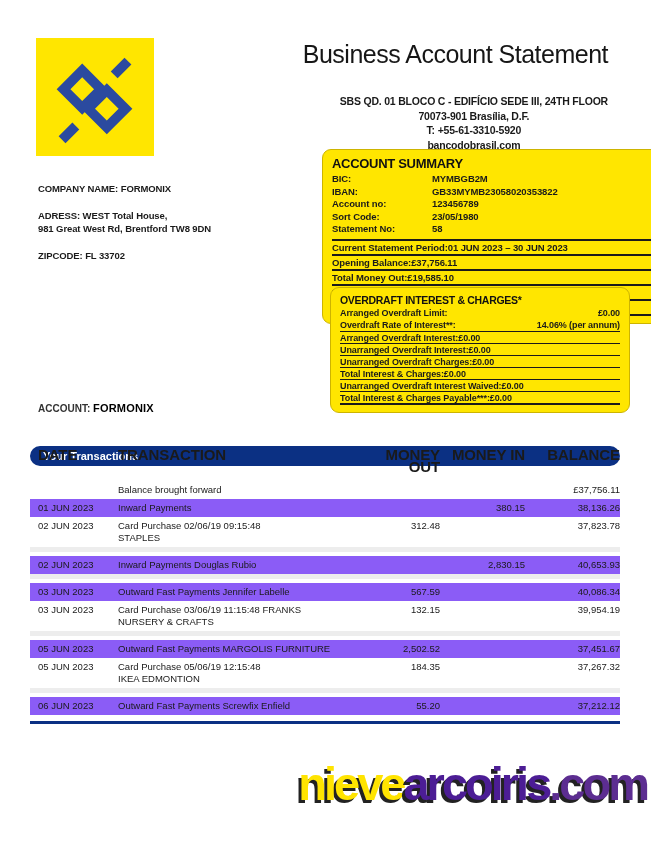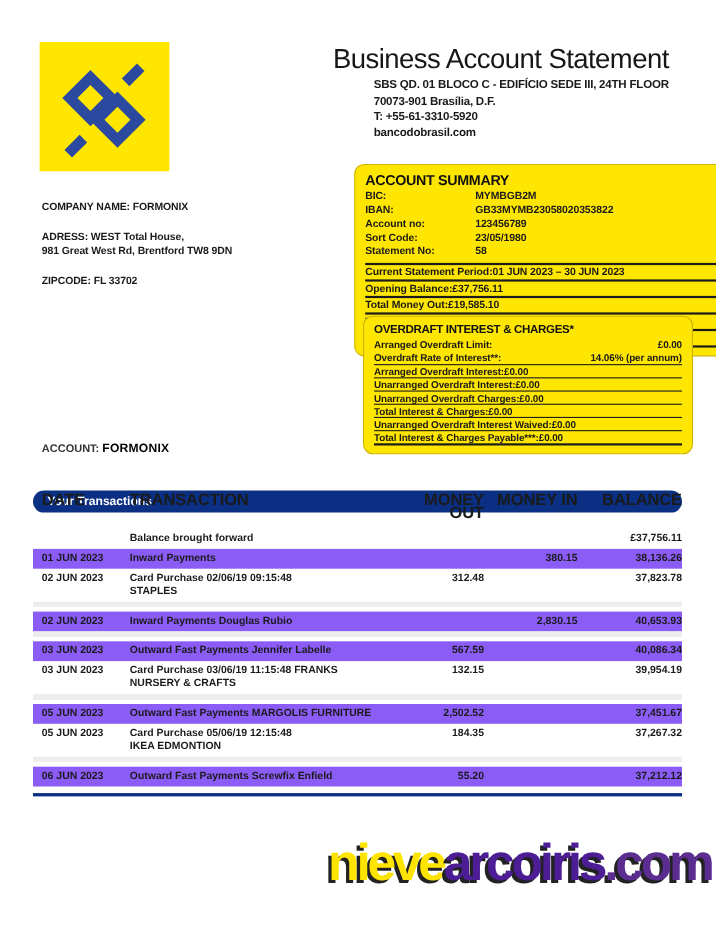--- a/index.html
+++ b/index.html
@@ -9,21 +9,21 @@
     font-family:"Liberation Sans", sans-serif; color:#1a1a1a; overflow:hidden;
   }
 
   
   .logo { position:absolute; left:35px; top:38px; width:120px; height:118px; }
   .doc-title {
     position:absolute; top:40px; right:43px; font-size:25px; letter-spacing:-0.5px;
     color:#161616; font-weight:400; white-space:nowrap;
   }
   .bank-address {
-    position:absolute; top:70px; right:43px; text-align:left;
+    position:absolute; top:94px; right:43px; text-align:center;
     font-size:10.5px; font-weight:bold; line-height:14.5px; letter-spacing:-0.2px;
   }
 
   
   .customer { position:absolute; left:38px; top:182px; width:270px;
     font-size:9.5px; font-weight:bold; line-height:13px; letter-spacing:-0.1px; }
   .customer .company { margin-bottom:14px; }
   .customer .zip { margin-top:14px; }
 
   
@@ -43,21 +43,21 @@
   .mt { margin-top:3px; }
 
   
   .account-line { position:absolute; left:38px; top:402px; font-size:10px; font-weight:bold; color:#333; }
   .account-line b { color:#000; font-size:11px; letter-spacing:0.2px; }
   .tx-bar { position:absolute; left:30px; top:421px; width:590px; height:20px;
     background:#0b3083; border-radius:10px; color:#fff; font-size:11px; font-weight:bold;
     line-height:20px; padding-left:13px;margin-top:25px; }
   .tx-table { position:absolute; left:30px; top:446px; width:590px; font-size:9.5px; }
   .trow { display:grid; grid-template-columns:88px 240px 82px 85px 95px;
-    padding:3px 0; line-height:12px;font-weight:bold; }
+    padding:3px 0; line-height:12px; }
   .trow.head { font-weight:bold; font-size:15px; letter-spacing:-0.1px; padding-bottom:8px; }
   .trow .c1 { padding-left:8px; }
   .trow .num { text-align:right; }
   .trow.shaded { background:#8b5cf6; }
   .t-spacer { height:9px; background:linear-gradient(to bottom,#ededed 0 5px,#ffffff 5px); }
   .desc2:empty { display:none; }
   .desc2 { display:block; }
   .tx-endline { height:3px; background:#0b3083; margin-top:6px; }
 
   

